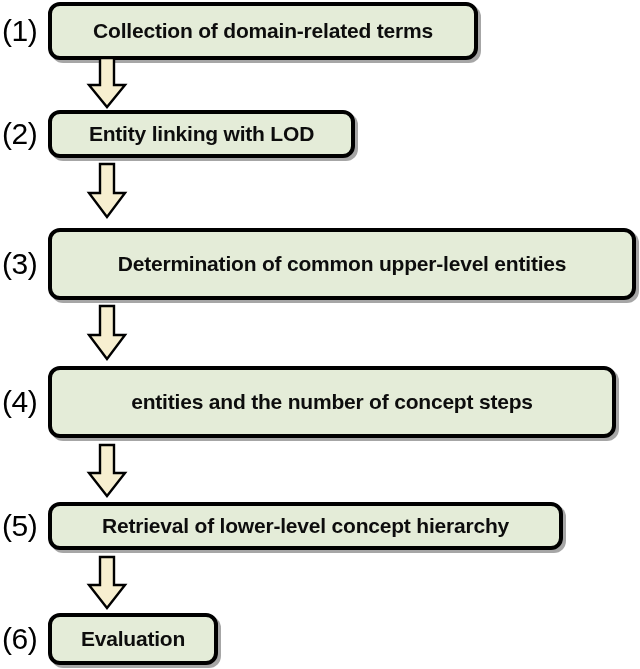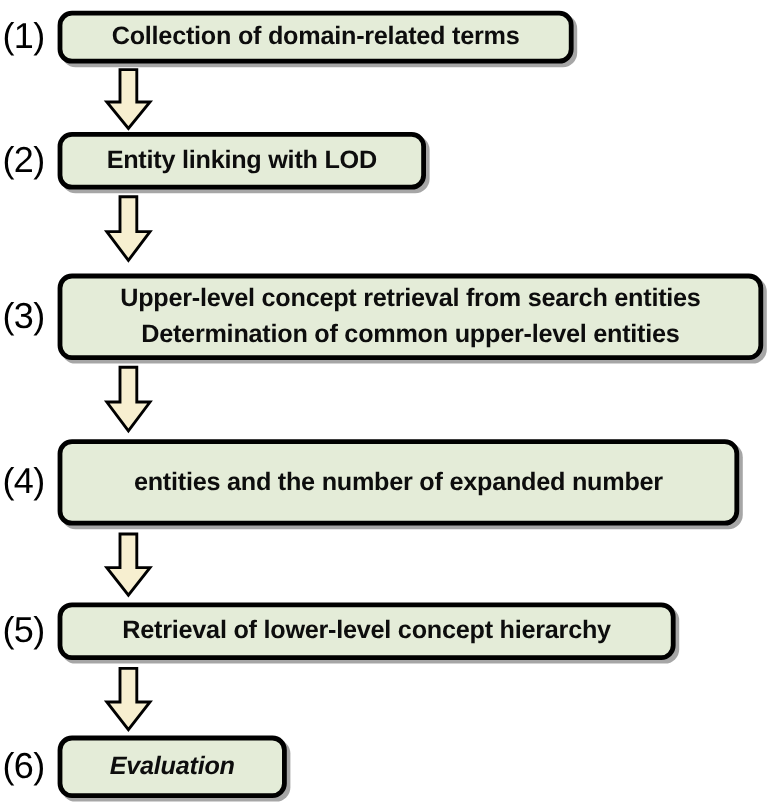--- a/index.html
+++ b/index.html
@@ -70,21 +70,21 @@
     overflow: visible;
   }
 </style>
 </head>
 <body>
 
 <div id="canvas">
 
   <div class="step-row" style="left:0px; top:8px; height:46px;">
     <div class="step-label">(1)</div>
-    <div class="step-box" style="width:430px; height:44px;">
+    <div class="step-box" style="width:430px; height:58px;">
       <div class="line">Collection of domain-related terms</div>
     </div>
   </div>
 
   <div class="arrow" style="left:88px; top:57px; width:38px; height:52px;">
     <svg viewBox="0 0 38 52" preserveAspectRatio="none" aria-hidden="true">
       <polygon points="12,1 26,1 26,28 37,28 19,50 1,28 12,28" fill="#f7efd0" stroke="#000000" stroke-width="2.4" stroke-linejoin="miter"></polygon>
     </svg>
   </div>
 
@@ -97,35 +97,34 @@
 
   <div class="arrow" style="left:88px; top:163px; width:38px; height:56px;">
     <svg viewBox="0 0 38 56" preserveAspectRatio="none" aria-hidden="true">
       <polygon points="12,1 26,1 26,30 37,30 19,54 1,30 12,30" fill="#f7efd0" stroke="#000000" stroke-width="2.4" stroke-linejoin="miter"></polygon>
     </svg>
   </div>
 
   <div class="step-row" style="left:0px; top:228px; height:72px;">
     <div class="step-label">(3)</div>
     <div class="step-box two-line" style="width:588px; height:72px;">
-      <div class="line">Upper-level concept retrieval from search entities</div>
       <div class="line">Determination of common upper-level entities</div>
     </div>
   </div>
 
   <div class="arrow" style="left:88px; top:305px; width:38px; height:56px;">
     <svg viewBox="0 0 38 56" preserveAspectRatio="none" aria-hidden="true">
       <polygon points="12,1 26,1 26,30 37,30 19,54 1,30 12,30" fill="#f7efd0" stroke="#000000" stroke-width="2.4" stroke-linejoin="miter"></polygon>
     </svg>
   </div>
 
   <div class="step-row" style="left:0px; top:366px; height:72px;">
     <div class="step-label">(4)</div>
     <div class="step-box two-line" style="width:568px; height:72px;">
-      <div class="line">entities and the number of expanded number</div>
+      <div class="line">entities and the number of concept steps</div>
     </div>
   </div>
 
   <div class="arrow" style="left:88px; top:444px; width:38px; height:54px;">
     <svg viewBox="0 0 38 54" preserveAspectRatio="none" aria-hidden="true">
       <polygon points="12,1 26,1 26,29 37,29 19,52 1,29 12,29" fill="#f7efd0" stroke="#000000" stroke-width="2.4" stroke-linejoin="miter"></polygon>
     </svg>
   </div>
 
   <div class="step-row" style="left:0px; top:502px; height:48px;">
@@ -136,18 +135,18 @@
   </div>
 
   <div class="arrow" style="left:88px; top:556px; width:38px; height:54px;">
     <svg viewBox="0 0 38 54" preserveAspectRatio="none" aria-hidden="true">
       <polygon points="12,1 26,1 26,29 37,29 19,52 1,29 12,29" fill="#f7efd0" stroke="#000000" stroke-width="2.4" stroke-linejoin="miter"></polygon>
     </svg>
   </div>
 
   <div class="step-row" style="left:0px; top:613px; height:52px;">
     <div class="step-label">(6)</div>
-    <div class="step-box" style="width:191px; height:52px;font-style:italic;">
+    <div class="step-box" style="width:170px; height:52px;">
       <div class="line">Evaluation</div>
     </div>
   </div>
 
 </div>
 
 </body></html>

